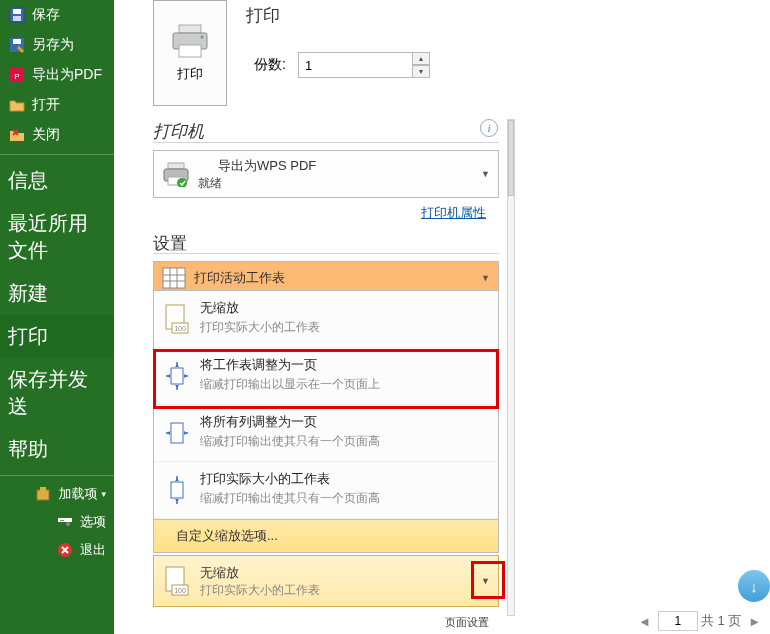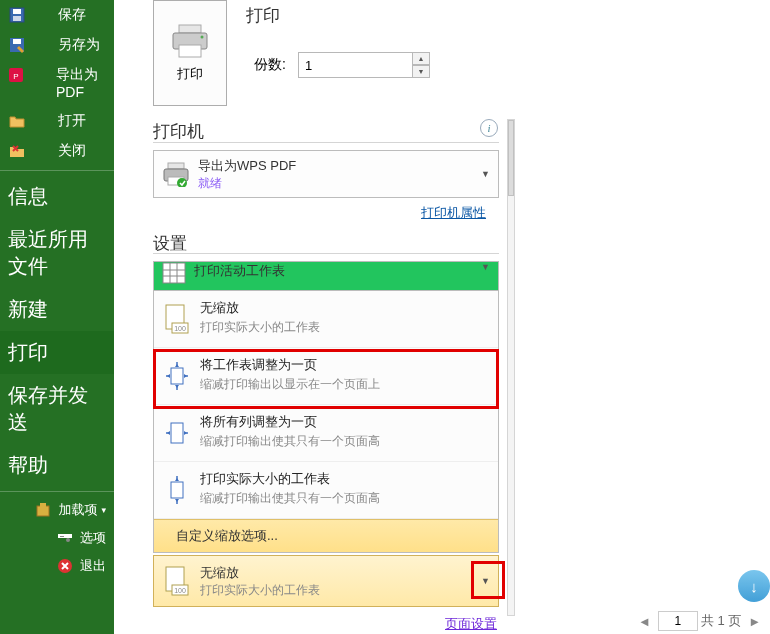--- a/index.html
+++ b/index.html
@@ -1,66 +1,66 @@
 <!DOCTYPE html>
 <html><head>
 <meta charset="utf-8">
 <style>
 *{margin:0;padding:0;box-sizing:border-box;font-family:"Microsoft YaHei","SimSun",sans-serif;}
 body{width:770px;height:634px;background:#fff;overflow:hidden;position:relative;}
 .sidebar{width:114px;height:634px;background:#257024;color:#fff;font-size:14px;position:absolute;left:0;top:0;}
-.menu-item{display:flex;align-items:flex-start;padding:6px 8px;gap:26px;}
+.menu-item{display:flex;align-items:flex-start;padding:6px 8px;}
 .menu-item .mi-icon{width:18px;height:18px;margin-right:6px;display:flex;align-items:center;justify-content:center;}
 .menu-divider{height:1px;background:rgba(255,255,255,0.25);margin:4px 0;}
 .menu-group{padding:8px;font-size:20px;}
 .menu-item.selected,.menu-group.selected{background:#1e6a1e;position:relative;}
 .menu-group.selected::after{content:'';position:absolute;right:-12px;top:50%;transform:translateY(-50%);border-top:12px solid transparent;border-bottom:12px solid transparent;border-left:12px solid #1e6a1e;}
 .sub-item{display:flex;align-items:center;padding:5px 8px;font-size:13px;justify-content:flex-end;}
 .sub-item .mi-icon{width:18px;height:18px;margin-right:6px;display:flex;align-items:center;justify-content:center;}
 .content{position:absolute;left:114px;top:0;width:656px;height:634px;background:#fff;}
 .main{position:absolute;left:39px;top:0;right:0;height:634px;}
 .print-box{position:absolute;left:0;top:0;width:74px;height:106px;border:1px solid #adadad;background:#fcfcfc;display:flex;flex-direction:column;align-items:center;justify-content:center;gap:6px;}
 .print-icon-svg{width:42px;height:36px;}
 .section-title{font-size:17px;color:#333;}
 .title-print{position:absolute;left:93px;top:4px;}
 .copies{position:absolute;left:93px;top:52px;display:flex;align-items:center;gap:12px;font-size:14px;margin-left:8px;}
 .copies input{width:115px;height:26px;border:1px solid #b8b8b8;background:#fff;padding:0 6px;font-size:13px;}
 .spinner{display:flex;flex-direction:column;margin-left:-1px;}
 .spinner div{width:18px;height:13px;border:1px solid #b8b8b8;background:#f2f2f2;display:flex;align-items:center;justify-content:center;font-size:7px;color:#555;}
-.title-printer{position:absolute;left:0;top:120px;}
+.title-printer{position:absolute;left:0;top:120px;font-style:italic;}
 .info-icon{position:absolute;left:327px;top:119px;width:18px;height:18px;border:1px solid #9ab;border-radius:50%;display:flex;align-items:center;justify-content:center;font-size:11px;color:#489;font-family:Georgia,serif;font-style:italic;}
 .hr{position:absolute;left:0;height:1px;background:#d5d5d5;}
 .hr1{top:142px;width:346px;}
 .hr2{top:253px;width:346px;}
 .printer-select{position:absolute;left:0;top:150px;width:346px;height:48px;border:1px solid #bcbcbc;background:#fdfdfd;display:flex;align-items:center;padding:0 8px;}
 .printer-icon-svg{width:28px;height:26px;}
 .printer-text{margin-left:8px;}
-.printer-text .line1{font-size:13px;color:#333;}
-.printer-text .line2{font-size:12px;color:#8b5cf6;}
+.printer-text .line1{font-size:13px;color:#333;margin-left:20px;}
+.printer-text .line2{font-size:12px;color:#404040;}
 .dropdown-arrow{margin-left:auto;color:#555;font-size:9px;}
 .printer-props{position:absolute;left:268px;top:204px;font-size:13px;color:#0b57a5;text-decoration:underline;}
 .title-settings{position:absolute;left:0;top:232px;}
-.settings-select{position:absolute;left:0;top:261px;width:346px;height:34px;border:1px solid #bcbcbc;background:#22c55e;display:flex;padding:0 8px;}
+.settings-select{position:absolute;left:0;top:261px;width:346px;height:34px;border:1px solid #bcbcbc;background:#fdba74;display:flex;align-items:center;padding:0 8px;}
 .grid-icon-svg{width:24px;height:22px;}
 .settings-select .line1{font-size:13px;color:#333;margin-left:8px;}
 .dropdown-panel{position:absolute;left:0;top:290px;width:346px;background:#fcfcfc;border:1px solid #bcbcbc;}
 .scale-opt{display:flex;padding:8px;border-bottom:1px solid #eee;}
 .scale-opt .opt-icon{width:30px;height:40px;display:flex;align-items:center;justify-content:center;flex-shrink:0;}
 .scale-opt .opt-text{margin-left:8px;}
 .scale-opt .opt-text .t1{font-size:13px;color:#222;font-weight:400;}
 .scale-opt .opt-text .t2{font-size:12px;color:#888;margin-top:2px;}
 .custom-opt{background:linear-gradient(#ffe9a8,#ffe089);padding:7px 22px;font-size:13px;color:#333;border-top:1px solid #e0c068;}
 .current-scale{position:absolute;left:0;top:555px;width:346px;height:52px;background:linear-gradient(#fff3cf,#ffe9a8);border:1px solid #d1b15a;display:flex;align-items:center;padding:0 8px;}
 .current-scale .opt-icon{width:30px;height:40px;display:flex;align-items:center;justify-content:center;}
 .current-scale .opt-text{margin-left:8px;}
 .current-scale .opt-text .t1{font-size:13px;color:#333;}
 .current-scale .opt-text .t2{font-size:12px;color:#888;}
 .red-box-opt{position:absolute;left:0;top:349px;width:346px;height:60px;border:3px solid #e10000;pointer-events:none;}
 .red-box-arrow{position:absolute;left:318px;top:561px;width:34px;height:38px;border:3px solid #e10000;pointer-events:none;}
-.page-setup{position:absolute;left:292px;top:615px;font-size:13px;color:#6d28d9;text-decoration:underline;}
+.page-setup{position:absolute;left:292px;top:615px;font-size:11px;color:#404040;}
 .vbar{position:absolute;left:354px;top:119px;width:8px;height:497px;border:1px solid #d5d5d5;background:#f4f4f4;}
 .vbar .thumb{position:absolute;top:0;left:0;right:0;height:76px;background:#dcdcdc;border:1px solid #c0c0c0;}
 .footer-right{position:absolute;left:520px;top:611px;display:flex;align-items:center;gap:3px;font-size:13px;color:#666;}
 .footer-right .nav-btn{padding:0 4px;color:#888;}
 .footer-right input{width:40px;height:20px;border:1px solid #ccc;text-align:center;font-size:12px;}
 .watermark{position:absolute;left:624px;top:570px;display:flex;align-items:center;opacity:0.9;}
 .watermark .wm-dl{width:32px;height:32px;border-radius:50%;background:linear-gradient(#6cc0ec,#2e95d3);display:flex;align-items:center;justify-content:center;color:#fff;font-size:15px;}
 </style>
 </head>
 <body>

